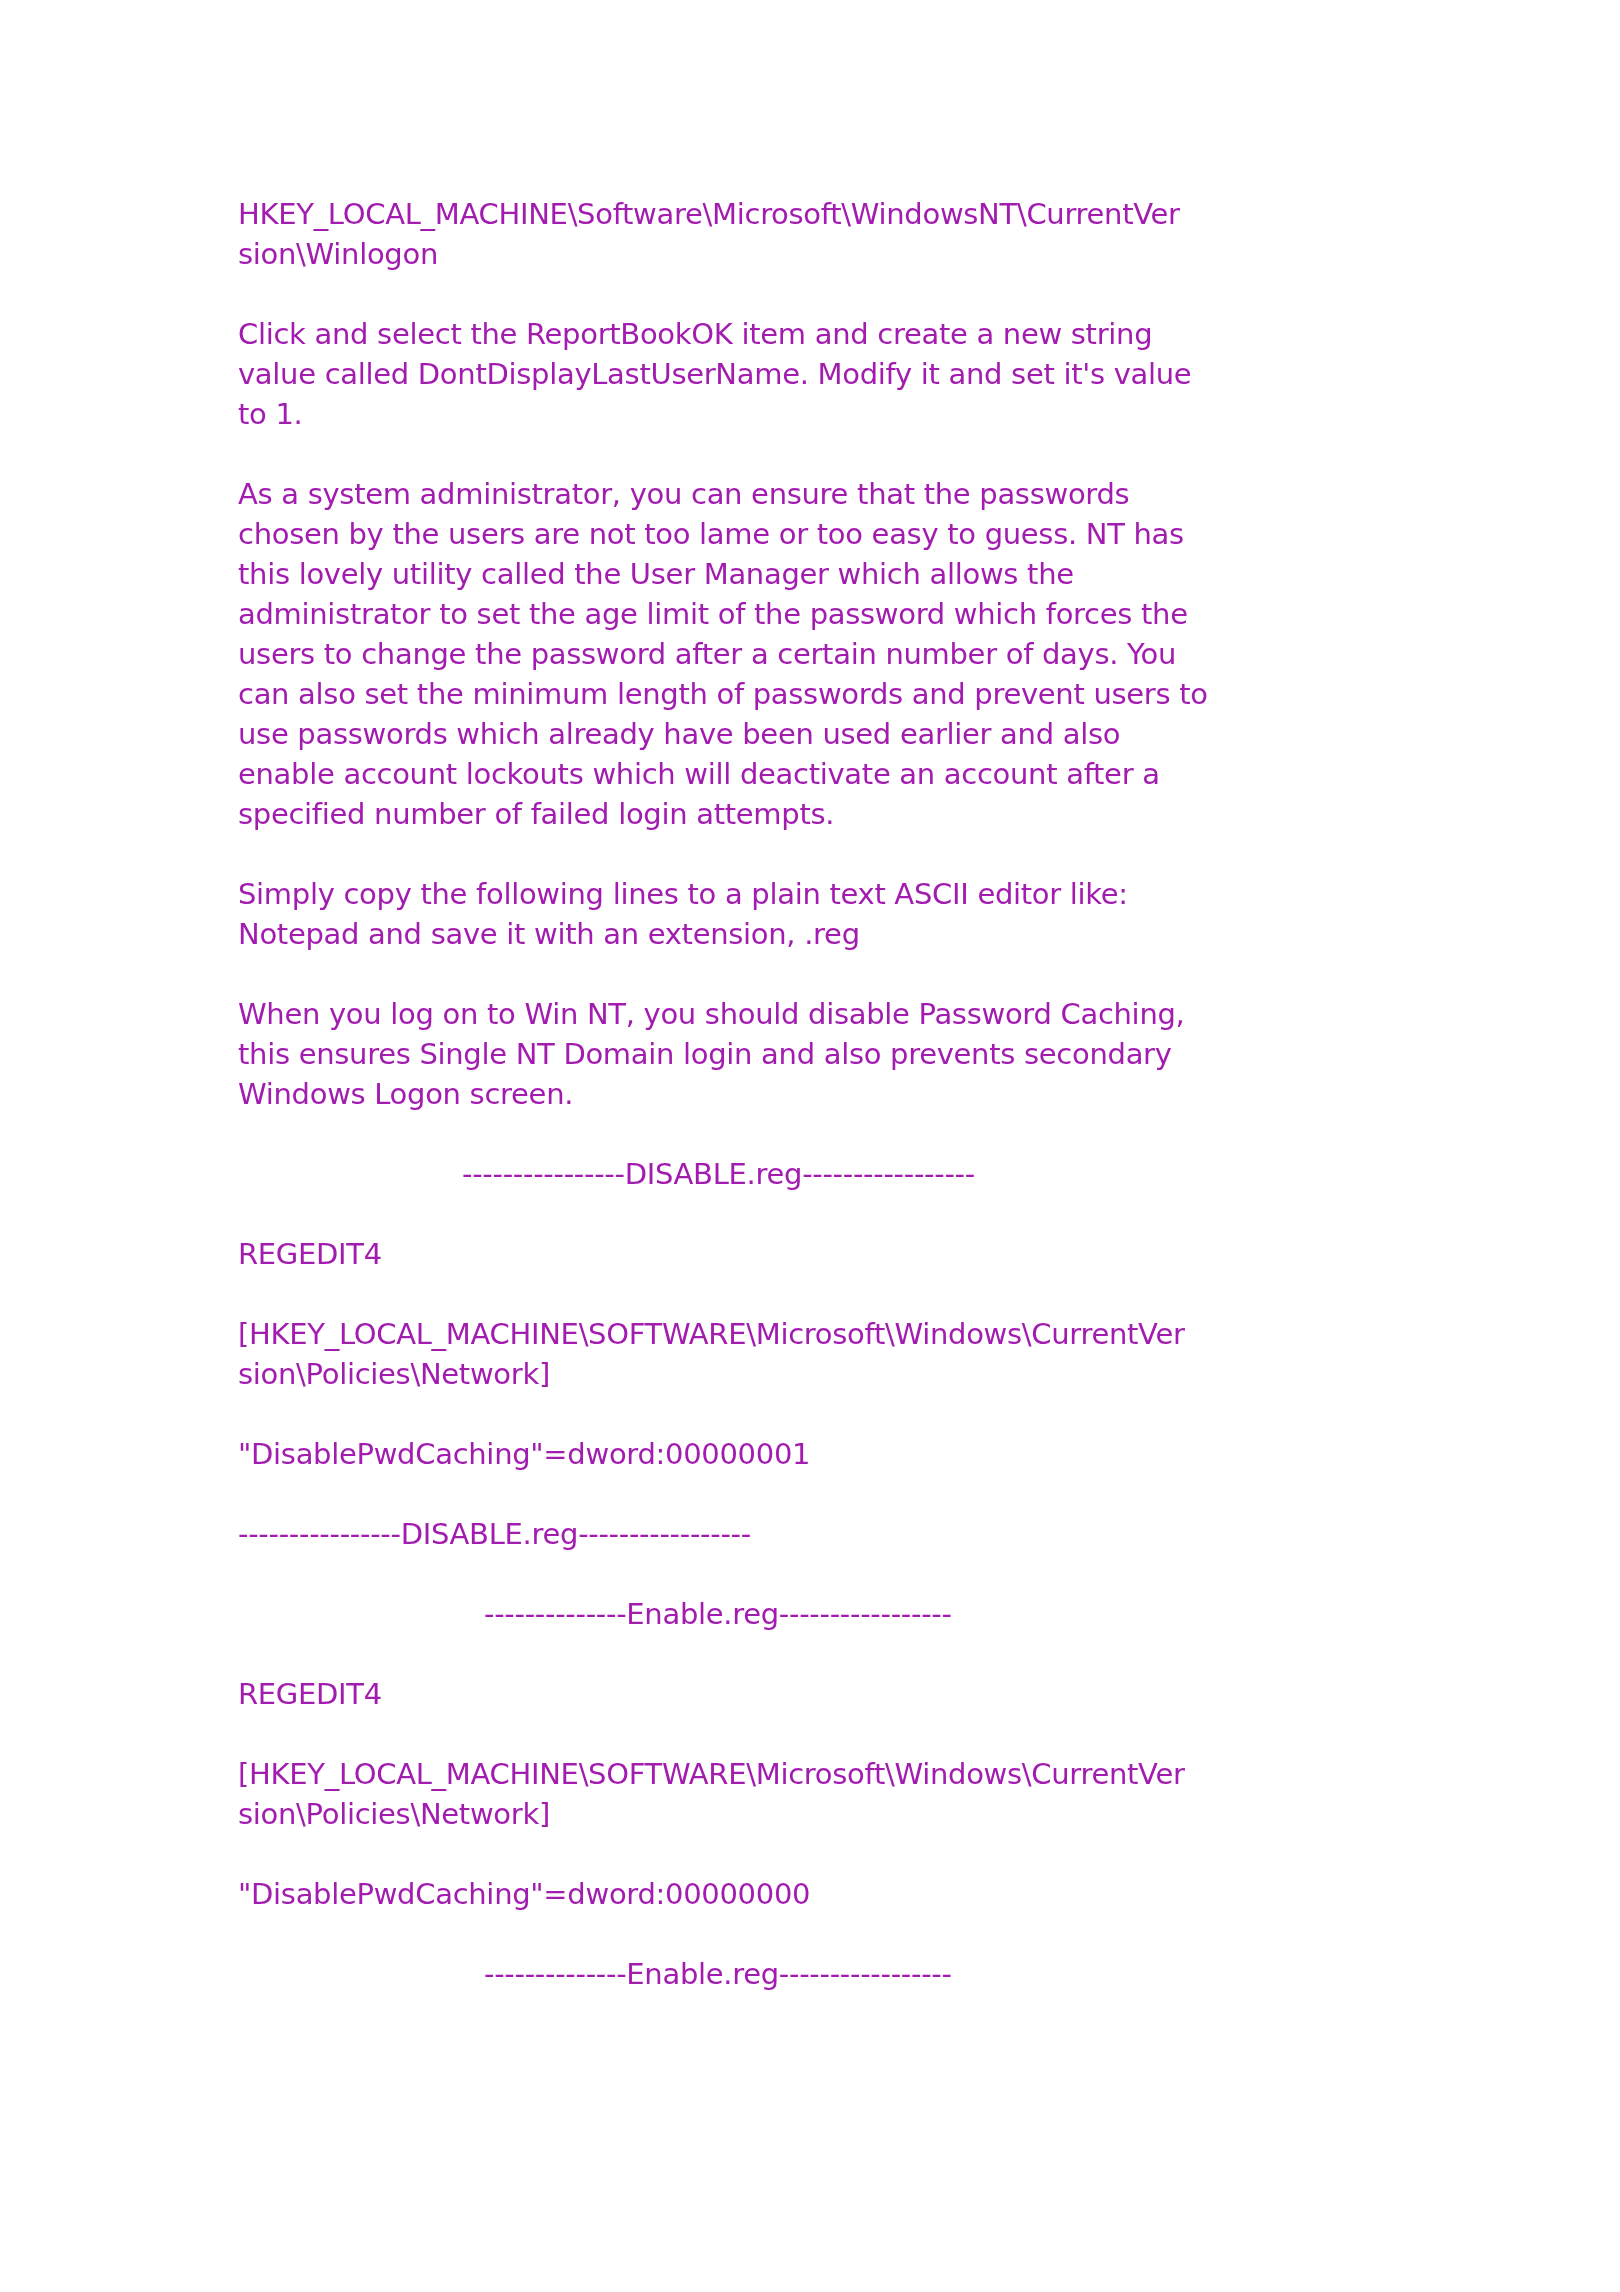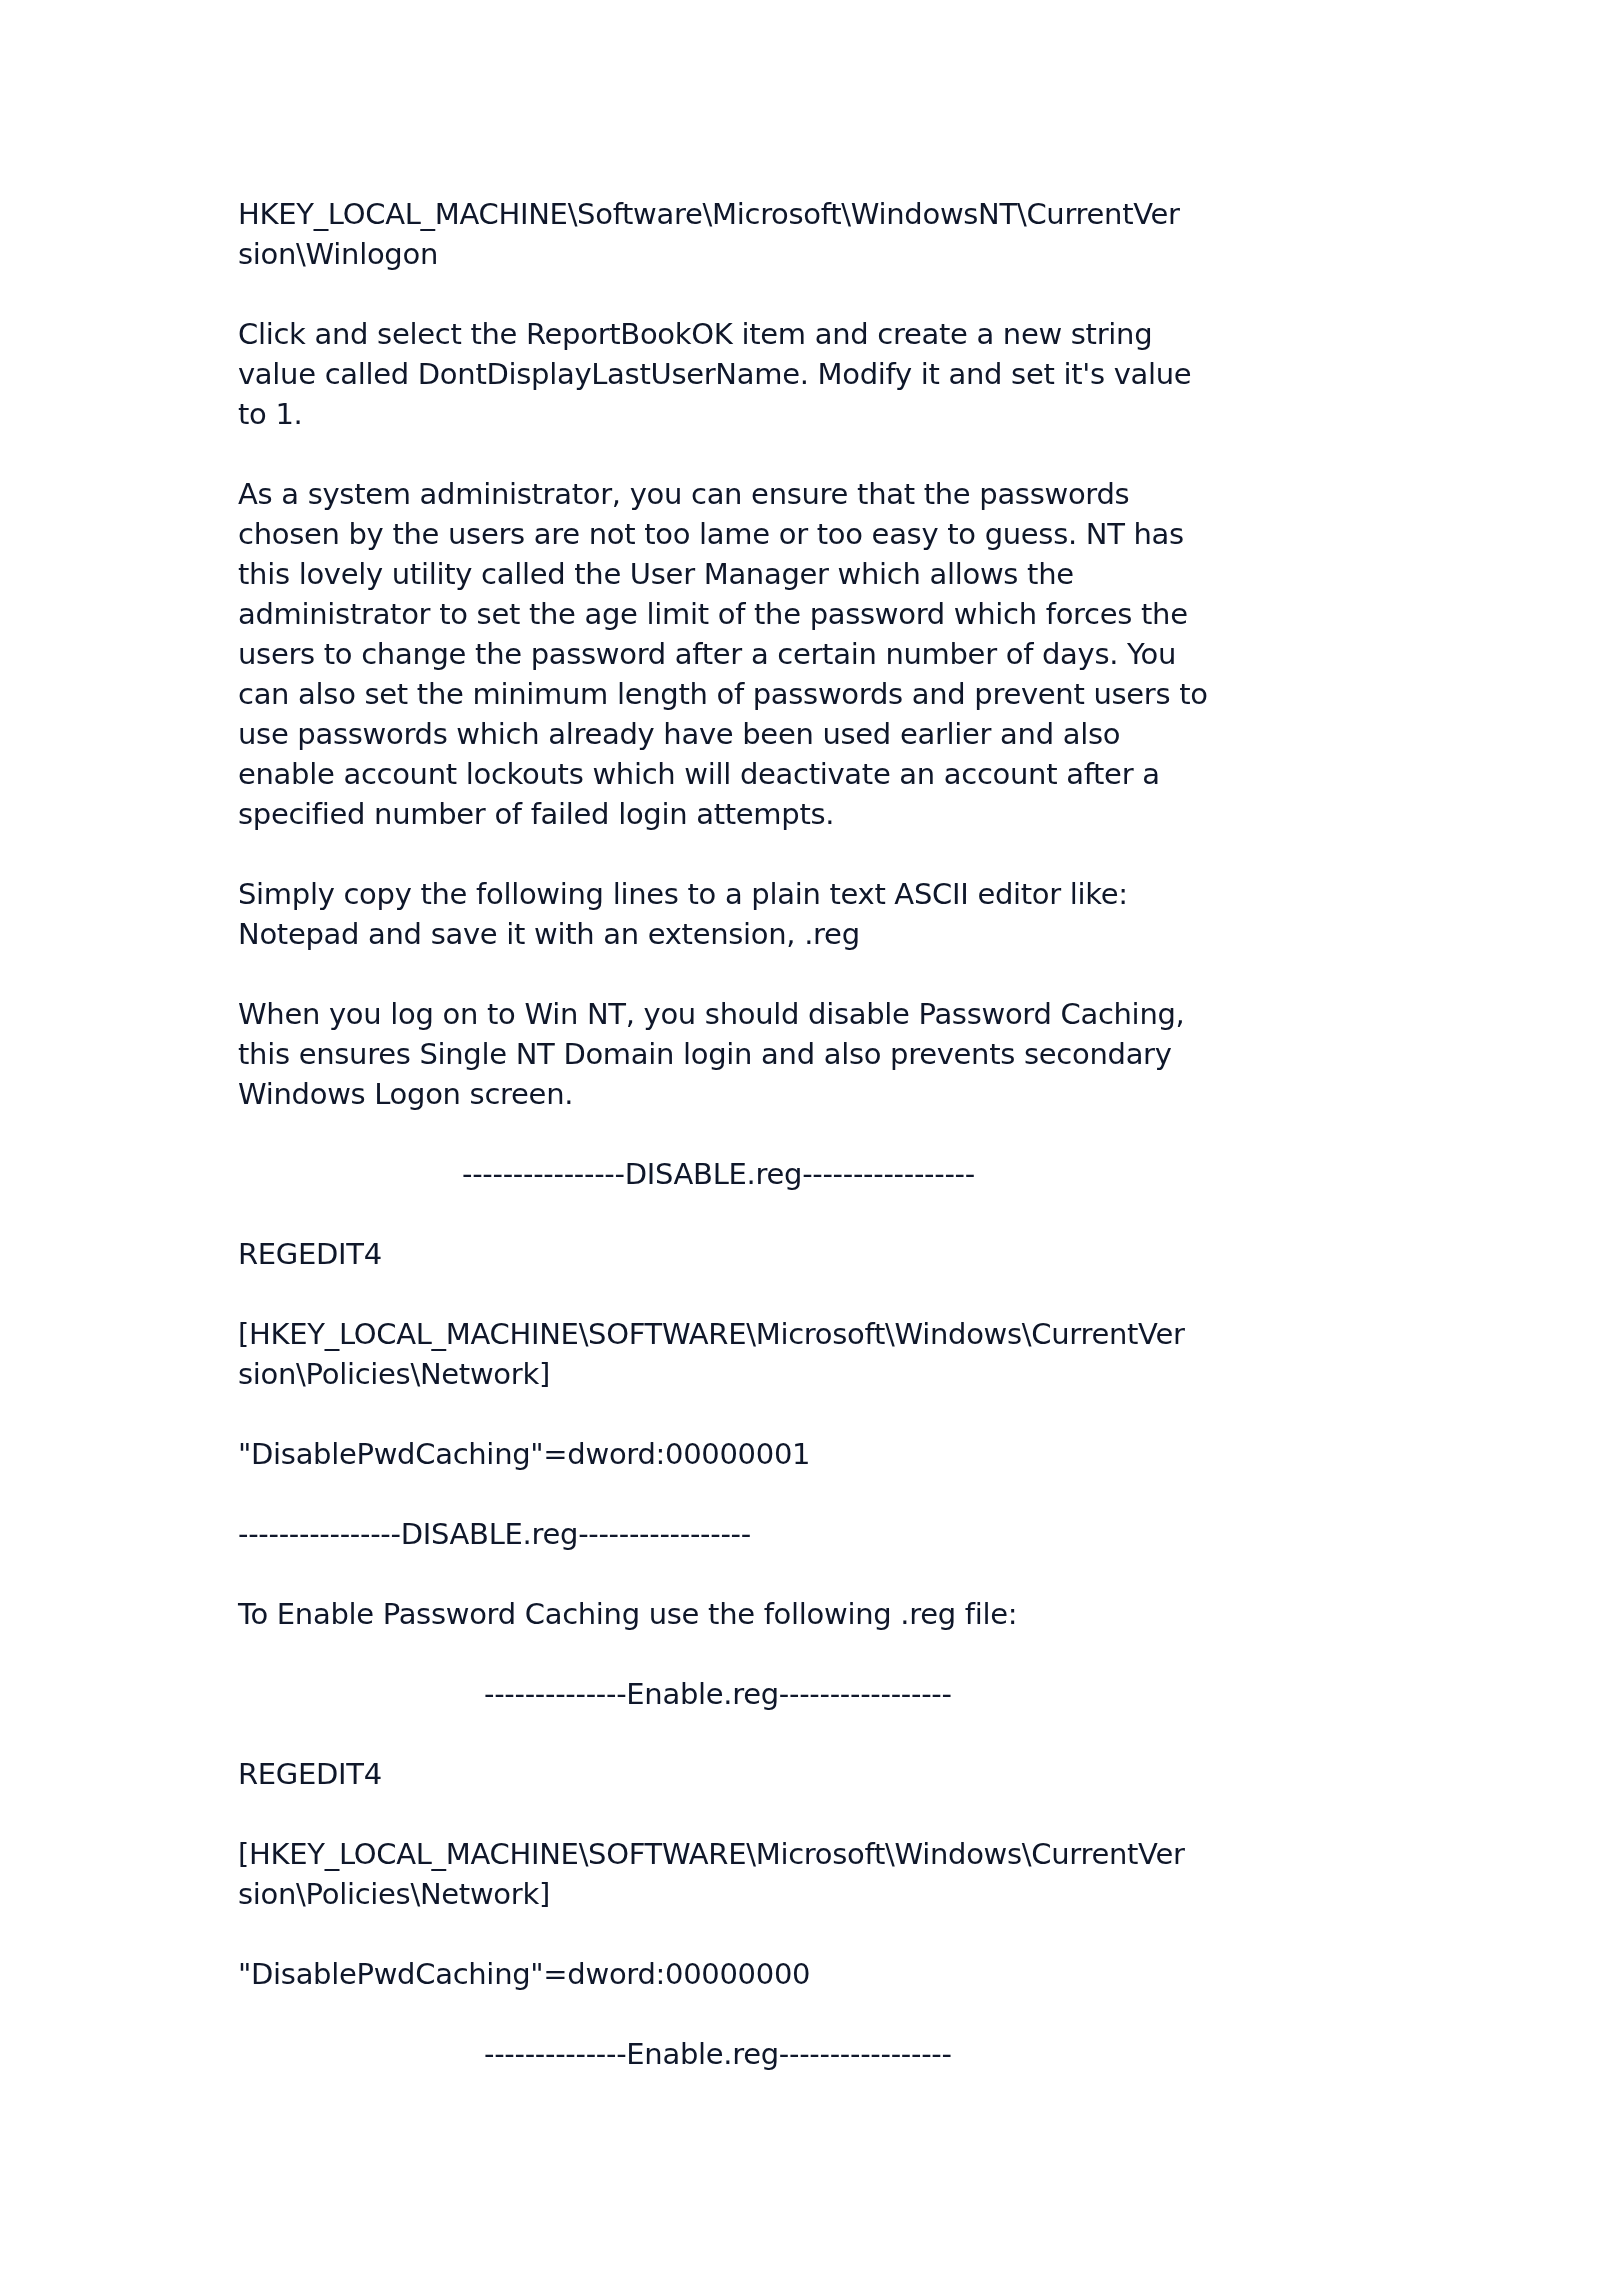--- a/index.html
+++ b/index.html
@@ -19,21 +19,21 @@
     top: 0;
     width: 1620px;
     height: 2293px;
     background: #ffffff;
   }
   .content {
     position: absolute;
     left: 238px;
     top: 194px;
     width: 1353px;
-    color: #0f172a;
+    color: #a21caf;
     font-family: "DejaVu Sans", "Liberation Sans", sans-serif;
     font-size: 29px;
     line-height: 40px;
     letter-spacing: -0.3px;
   }
   .para {
     white-space: pre-line;
     margin: 0 0 40px 0;
   }
   .indent-disable {
@@ -77,21 +77,20 @@
 
     <div class="para">REGEDIT4</div>
 
     <div class="para">[HKEY_LOCAL_MACHINE\SOFTWARE\Microsoft\Windows\CurrentVer
 sion\Policies\Network]</div>
 
     <div class="para">"DisablePwdCaching"=dword:00000001</div>
 
     <div class="para">----------------DISABLE.reg-----------------</div>
 
-    <div class="para">To Enable Password Caching use the following .reg file:</div>
 
     <div class="para indent-enable">--------------Enable.reg-----------------</div>
 
     <div class="para">REGEDIT4</div>
 
     <div class="para">[HKEY_LOCAL_MACHINE\SOFTWARE\Microsoft\Windows\CurrentVer
 sion\Policies\Network]</div>
 
     <div class="para">"DisablePwdCaching"=dword:00000000</div>
 

